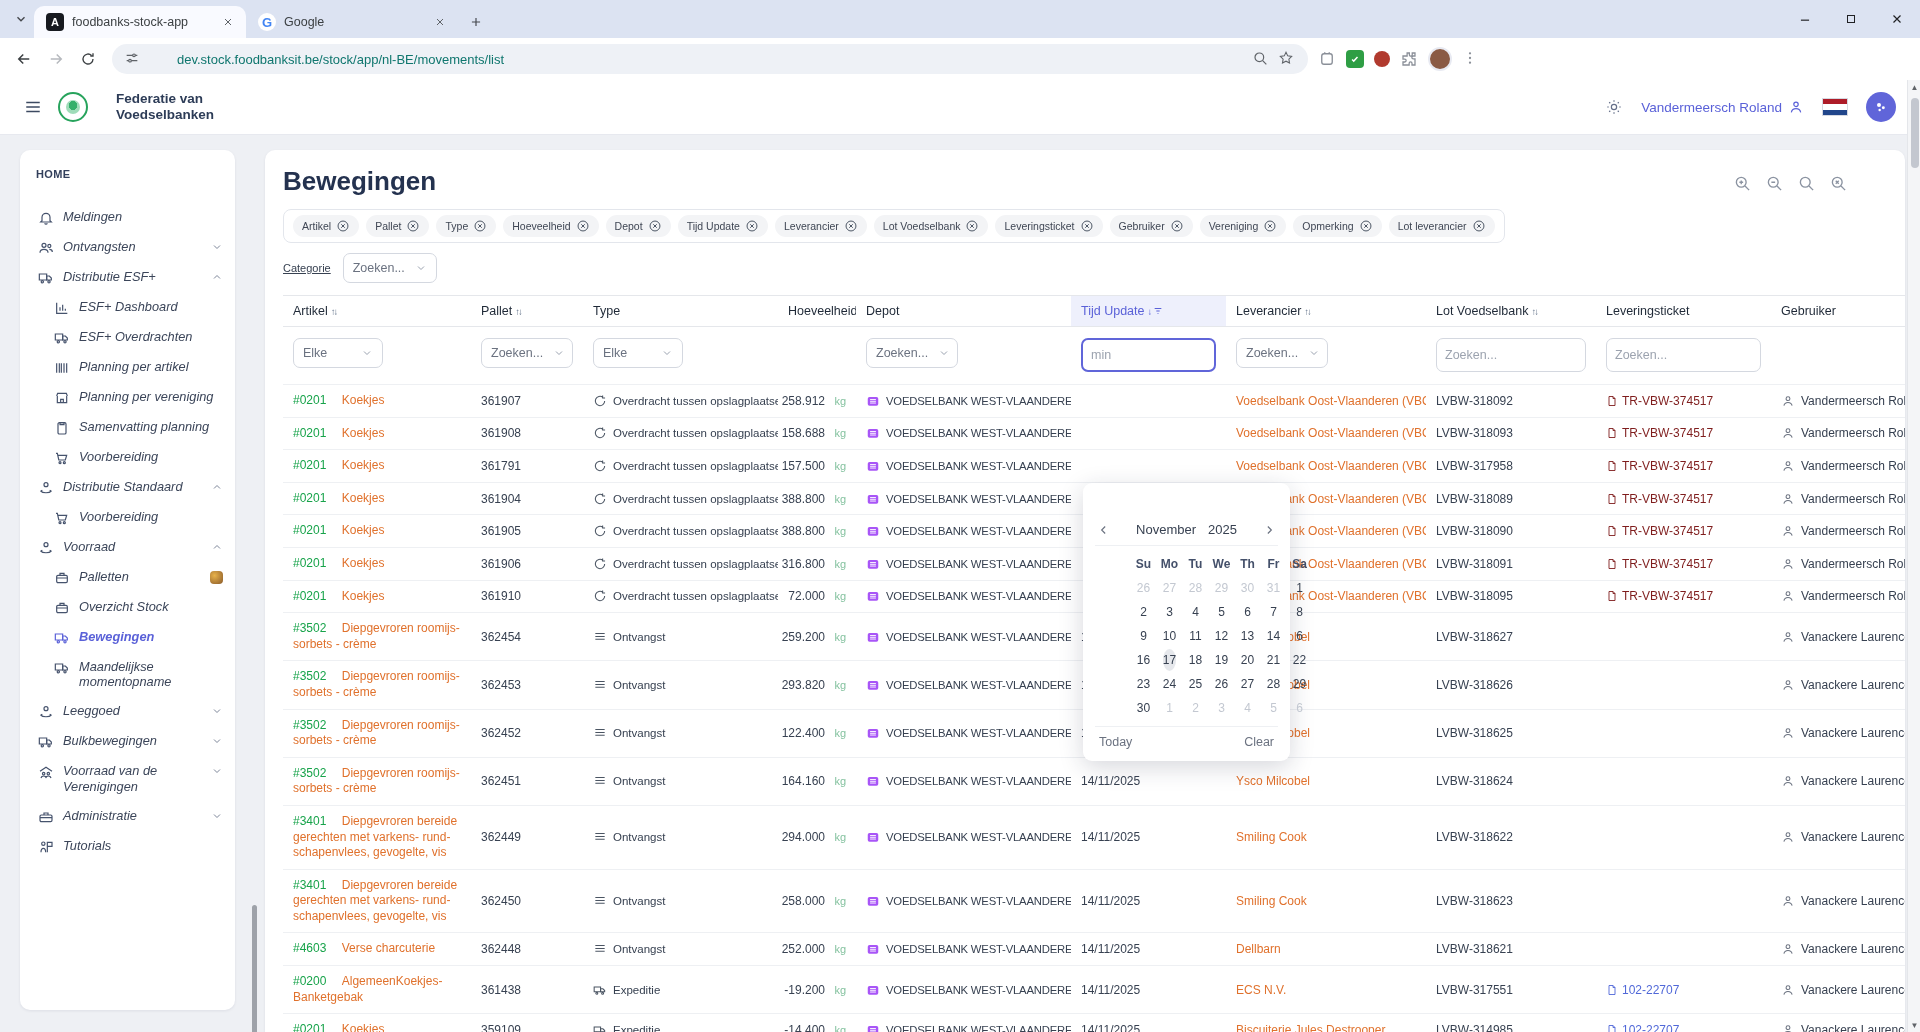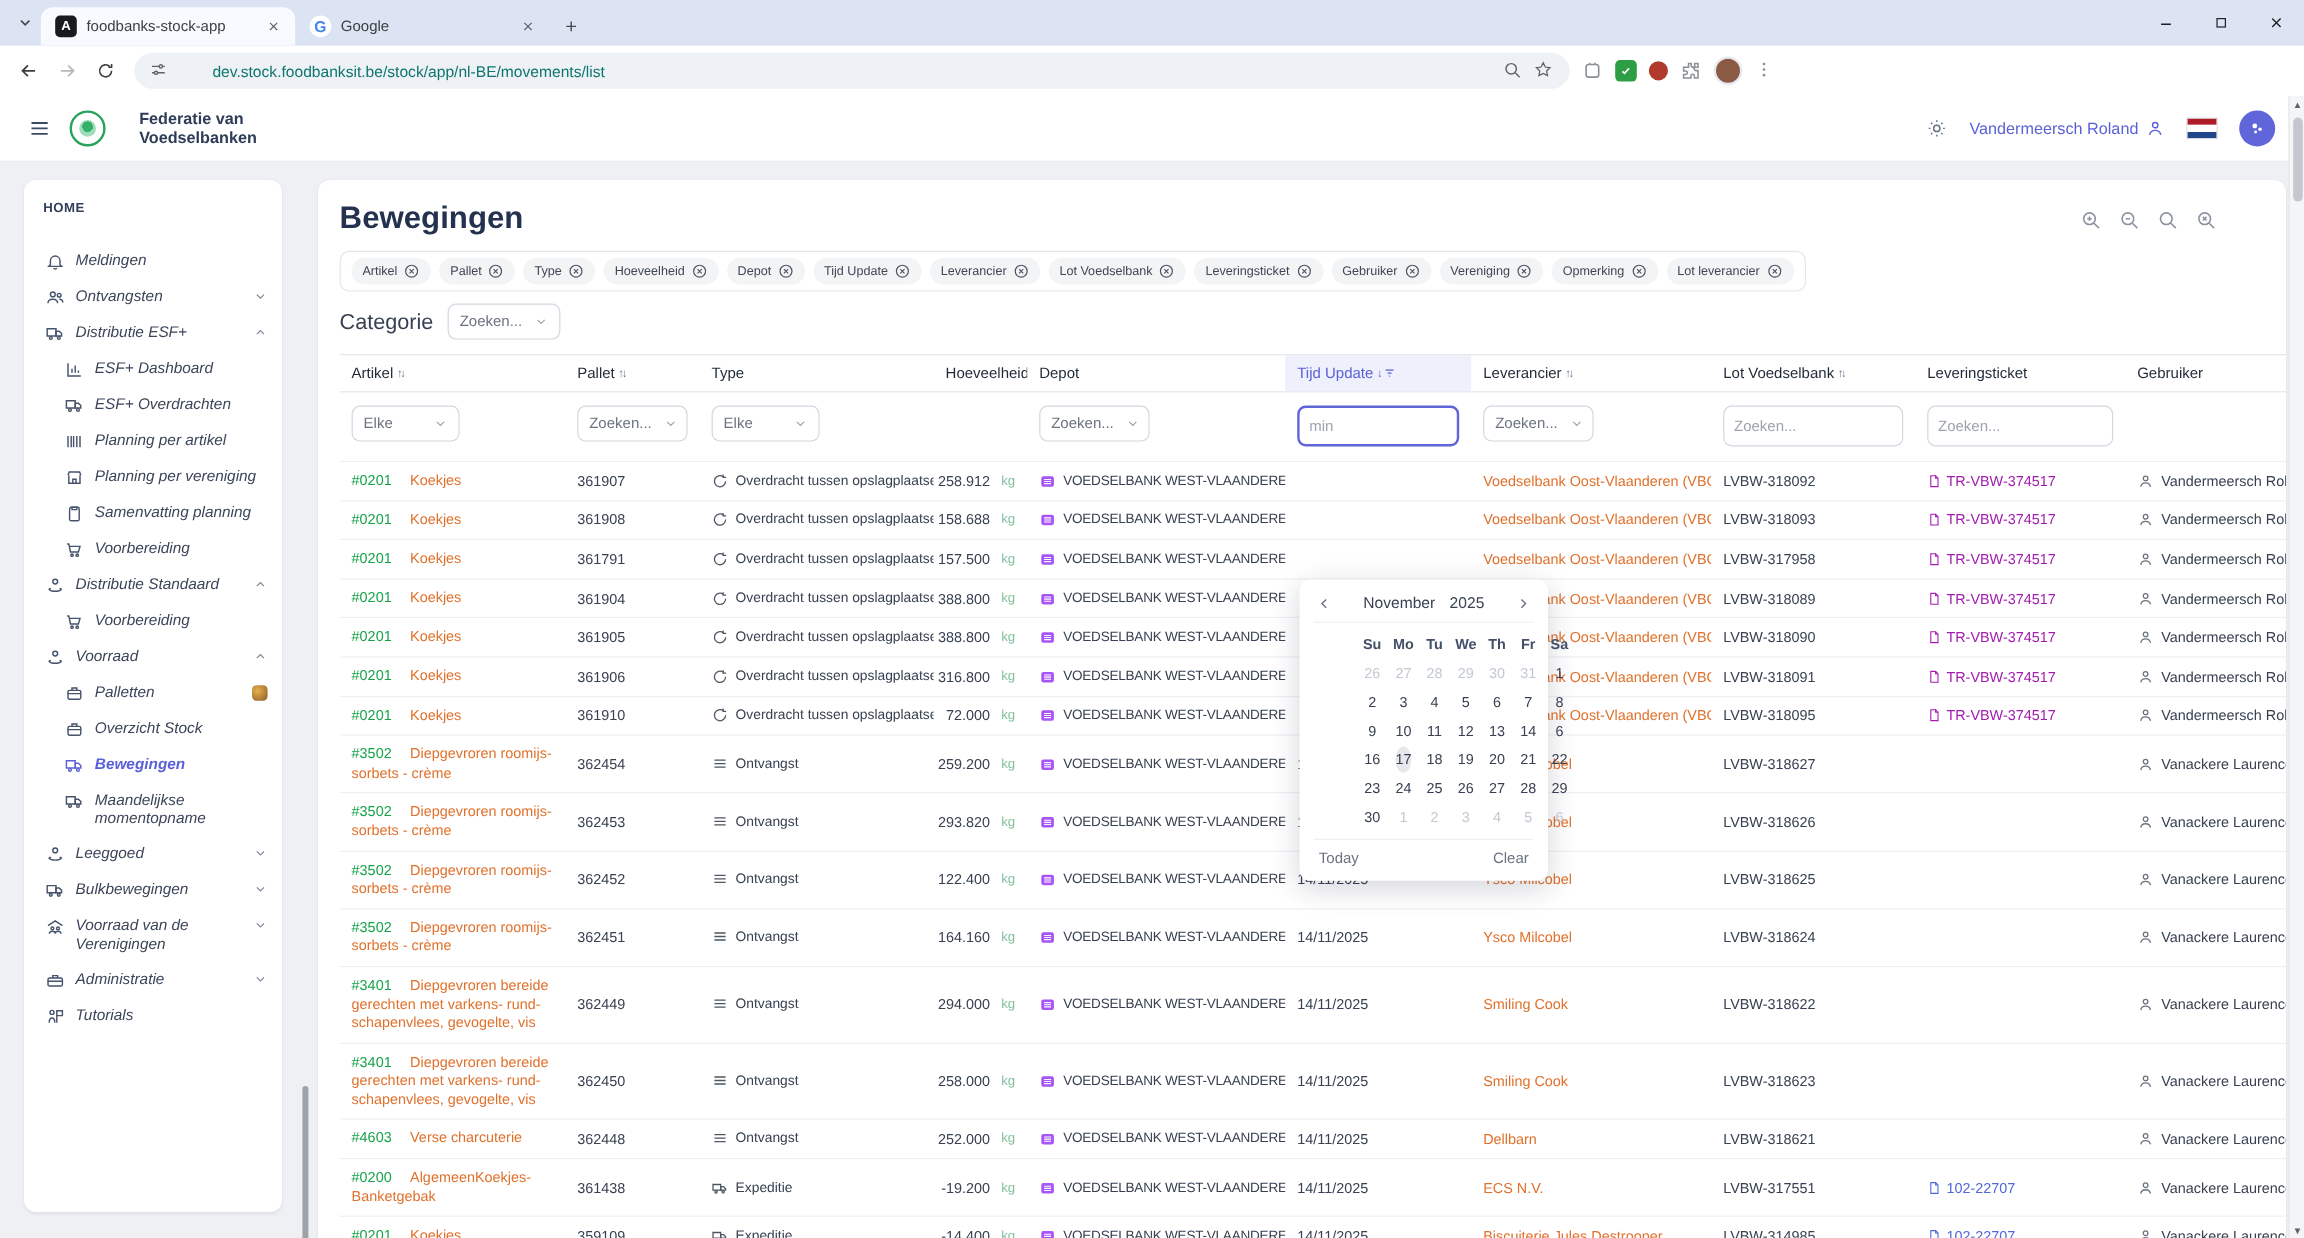--- a/index.html
+++ b/index.html
@@ -60,21 +60,21 @@
 
   .main-card { position:absolute; left:265px; top:15px; width:1640px; height:882px; background:#fff; border-radius:10px 10px 0 0; box-shadow:0 1px 3px rgba(20,30,60,.08); padding:16px 0 0 18px; overflow:hidden; }
   .page-title { font-size:26px; font-weight:bold; color:#24324f; margin-bottom:12px; }
   .zoom-tools { position:absolute; top:24px; right:58px; display:flex; gap:14px; color:#8b93a1; }
 
   .chips-box { display:inline-flex; align-items:center; gap:7px; border:1px solid #e3e6ec; border-radius:8px; padding:5px 9px; margin-bottom:10px; }
   .chip { display:inline-flex; align-items:center; gap:5px; background:#f3f4f6; border-radius:999px; padding:4px 9px; font-size:10.5px; color:#3f4654; white-space:nowrap; }
   .chip .x { color:#4b5563; }
 
   .cat-row { display:flex; align-items:center; gap:12px; margin-bottom:12px; }
-  .cat-label { font-size:18px; color:#374151; }
+  .cat-label { font-size:11px; color:#374151;text-decoration:underline; }
   .selbox { display:inline-flex; align-items:center; justify-content:space-between; gap:10px; border:1px solid #d4d8e0; border-radius:7px; height:30px; padding:0 9px; font-size:12.5px; color:#6b7280; background:#fff; min-width:90px; }
   .selbox .chev { color:#9aa2af; }
 
   
   .table { min-width:1658px; position:relative; }
   .trow { display:grid; grid-template-columns:188px 112px 195px 78px 215px 155px 200px 170px 175px 170px; align-items:center; border-bottom:1px solid #eef0f3; }
   .thead { border-top:1px solid #e5e7eb; border-bottom:1px solid #e5e7eb; }
   .th { padding:7px 10px; font-size:12.5px; color:#1f2937; display:flex; align-items:center; gap:3px; height:30px; white-space:nowrap; overflow:hidden; }
   .th .sort { font-size:9.5px; color:#64748b; letter-spacing:-2px; }
   .th.th-active { background:#eef0fc; color:#5a61d8; }
@@ -87,26 +87,26 @@
   .td { padding:8px 10px; font-size:12px; color:#374151; display:flex; align-items:center; gap:6px; min-height:31px; white-space:nowrap; overflow:hidden; }
   .td.wrap { white-space:normal; line-height:1.3; }
   .td.num { justify-content:flex-end; }
   .code { color:#17a34a; }
   .aname { color:#e0712c;padding-left:12px; }
   .unit { color:#84c29f; font-size:11px; }
   .depot-ico { color:#a855f7; flex:none; }
   .depot-txt { font-size:11.3px; letter-spacing:-0.2px; }
   .type-ico { color:#4b5563; flex:none; }
   .sup { color:#e0712c; }
-  .tk-orange { color:#a21caf; } .tk-blue { color:#5068d8; }
+  .tk-orange { color:#7f1d1d; } .tk-blue { color:#5068d8; }
   .user-ico { color:#6b7280; flex:none; }
 
   
   .datepicker { position:absolute; left:800px; top:188px; width:207px; background:#fff; border-radius:9px; box-shadow:0 6px 24px rgba(25,35,60,.18); z-index:30; padding:10px 12px 6px; }
-  .dp-head { display:flex; align-items:center; justify-content:space-between; padding:2px 2px 8px; border-bottom:1px solid #eef0f3; }
+  .dp-head { display:flex; align-items:center; justify-content:space-between; padding:2px 2px 8px; border-bottom:1px solid #eef0f3;margin-top:27px; }
   .dp-title { font-size:13px; color:#374151; display:flex; gap:12px; }
   .dp-nav { color:#6b7280; }
   .dp-grid { display:grid; grid-template-columns:repeat(7,26px); justify-content:center; margin-top:6px; }
   .dp-cell { height:24px; display:flex; align-items:center; justify-content:center; font-size:12px; color:#374151;margin-left:48px; }
   .dp-dow { color:#44506a; font-weight:bold; font-size:12px; }
   .dp-cell.muted { color:#c3c8d1; }
   .dp-cell.today span { background:#e6e8ec; border-radius:50%; width:22px; height:22px; display:flex; align-items:center; justify-content:center; }
   .dp-foot { display:flex; justify-content:space-between; padding:8px 4px 6px; border-top:1px solid #eef0f3; margin-top:6px; font-size:12.5px; color:#6b7280; }
 
   

